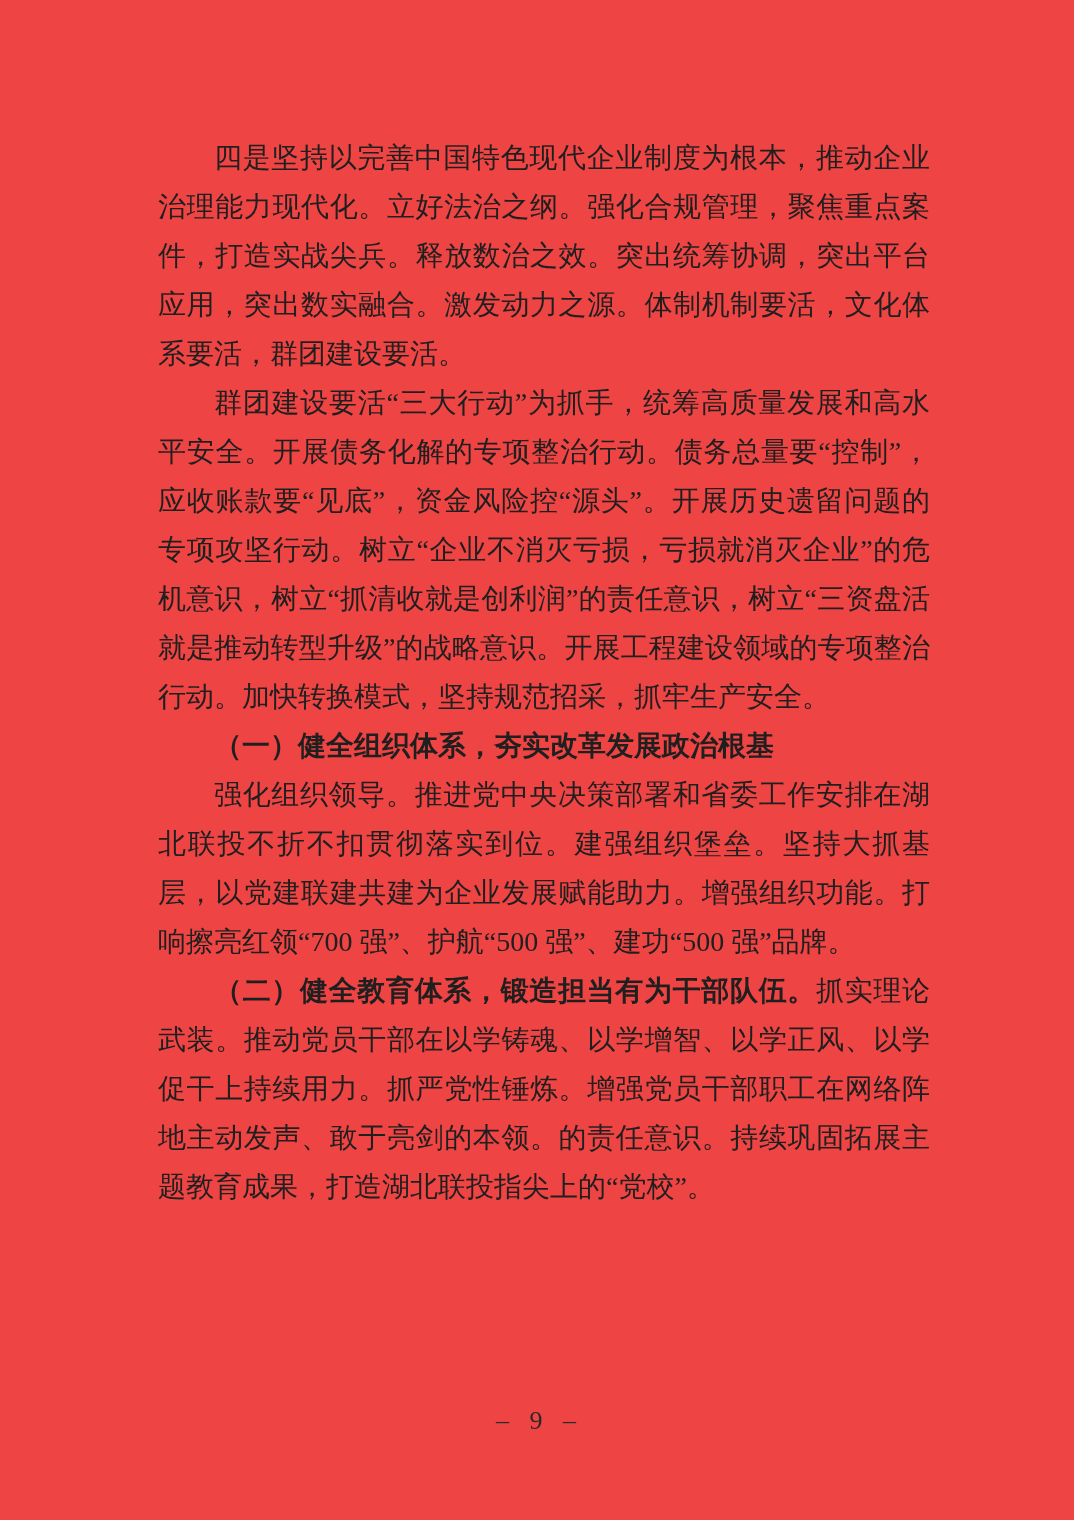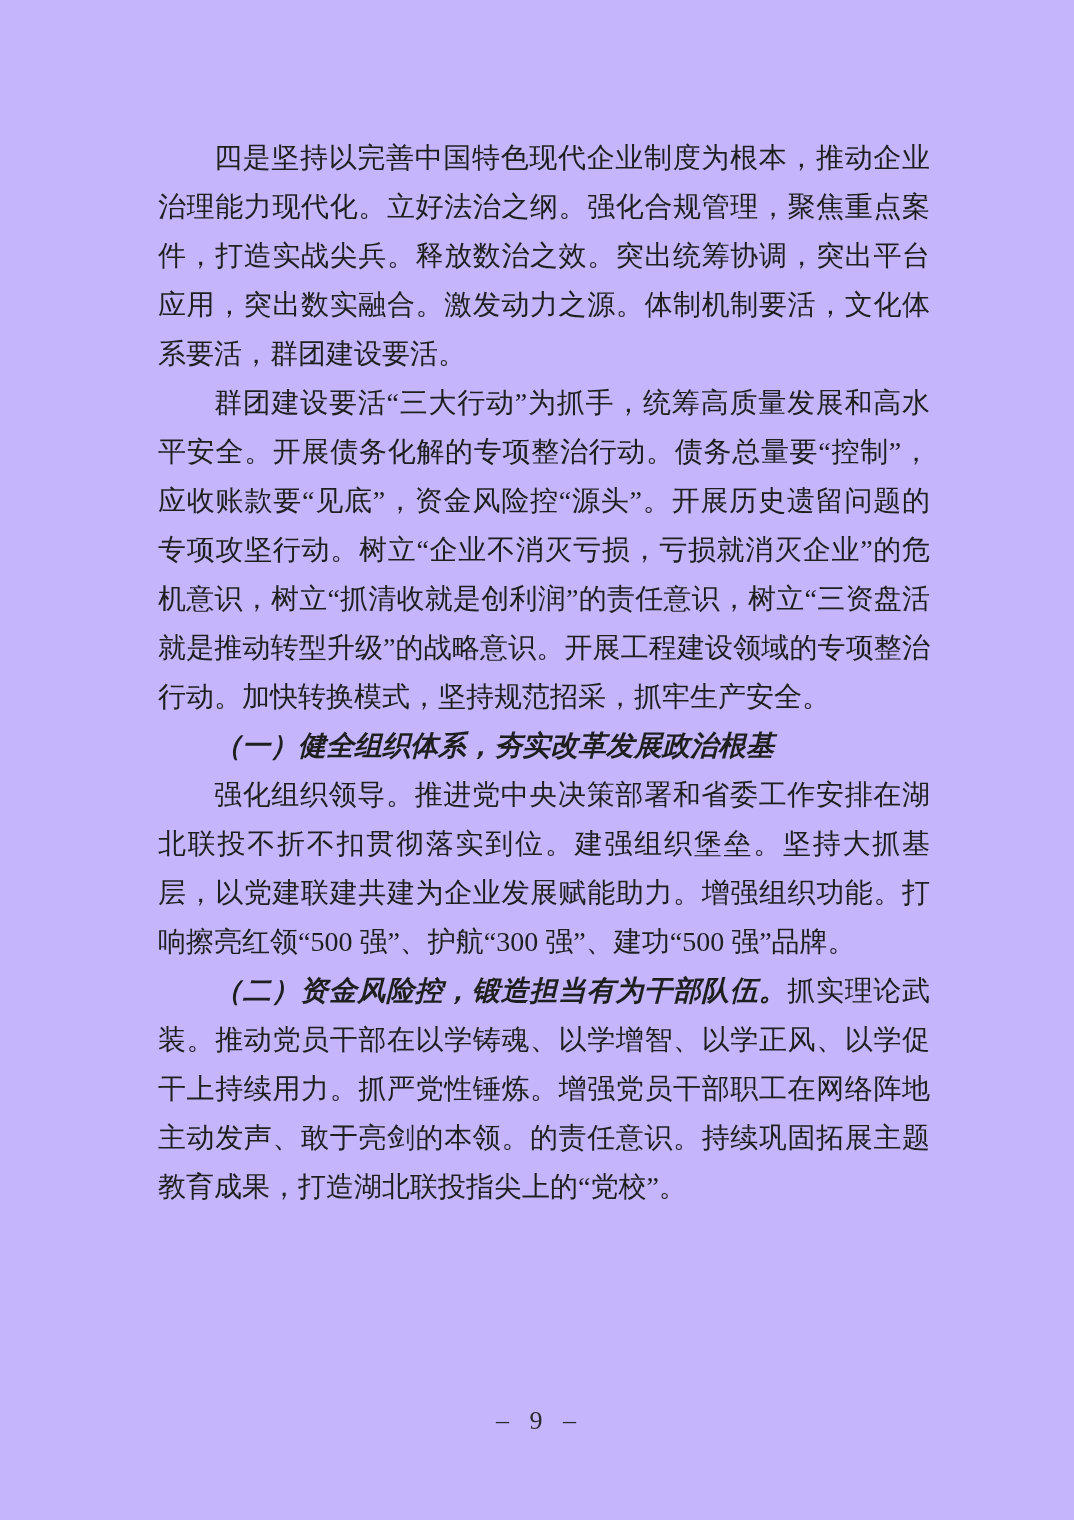--- a/index.html
+++ b/index.html
@@ -4,21 +4,21 @@
 <style>
   html, body {
     margin: 0;
     padding: 0;
     background: #ffffff;
   }
   .page {
     position: relative;
     width: 1074px;
     height: 1520px;
-    background: #c4b5fd;
+    background: #ef4444;
     font-family: "Liberation Serif", "DejaVu Serif", serif;
     color: #1f1f1f;
     overflow: hidden;
   }
   .text-block {
     position: absolute;
     left: 158px;
     top: 133px;
     width: 772px;
     font-size: 28px;
@@ -27,21 +27,20 @@
     text-justify: inter-ideograph;
   }
   .para {
     margin: 0;
     padding: 0;
     text-indent: 2em;
     word-break: break-all;
   }
   .heading {
     font-weight: bold;
-    font-style: italic;
   }
   .footer {
     position: absolute;
     left: 0;
     top: 1406px;
     width: 100%;
     text-align: center;
   }
   .page-number {
     font-size: 26px;
@@ -51,20 +50,20 @@
   }
 </style>
 </head>
 <body>
 
 <div class="page">
   <div class="text-block">
     <p class="para">四是坚持以完善中国特色现代企业制度为根本，推动企业治理能力现代化。立好法治之纲。强化合规管理，聚焦重点案件，打造实战尖兵。释放数治之效。突出统筹协调，突出平台应用，突出数实融合。激发动力之源。体制机制要活，文化体系要活，群团建设要活。</p>
     <p class="para">群团建设要活“三大行动”为抓手，统筹高质量发展和高水平安全。开展债务化解的专项整治行动。债务总量要“控制”，应收账款要“见底”，资金风险控“源头”。开展历史遗留问题的专项攻坚行动。树立“企业不消灭亏损，亏损就消灭企业”的危机意识，树立“抓清收就是创利润”的责任意识，树立“三资盘活就是推动转型升级”的战略意识。开展工程建设领域的专项整治行动。加快转换模式，坚持规范招采，抓牢生产安全。</p>
     <p class="para heading">（一）健全组织体系，夯实改革发展政治根基</p>
-    <p class="para">强化组织领导。推进党中央决策部署和省委工作安排在湖北联投不折不扣贯彻落实到位。建强组织堡垒。坚持大抓基层，以党建联建共建为企业发展赋能助力。增强组织功能。打响擦亮红领“500 强”、护航“300 强”、建功“500 强”品牌。</p>
-    <p class="para"><span class="heading">（二）资金风险控，锻造担当有为干部队伍。</span><span>抓实理论武装。推动党员干部在以学铸魂、以学增智、以学正风、以学促干上持续用力。抓严党性锤炼。增强党员干部职工在网络阵地主动发声、敢于亮剑的本领。的责任意识。持续巩固拓展主题教育成果，打造湖北联投指尖上的“党校”。</span></p>
+    <p class="para">强化组织领导。推进党中央决策部署和省委工作安排在湖北联投不折不扣贯彻落实到位。建强组织堡垒。坚持大抓基层，以党建联建共建为企业发展赋能助力。增强组织功能。打响擦亮红领“700 强”、护航“500 强”、建功“500 强”品牌。</p>
+    <p class="para"><span class="heading">（二）健全教育体系，锻造担当有为干部队伍。</span><span>抓实理论武装。推动党员干部在以学铸魂、以学增智、以学正风、以学促干上持续用力。抓严党性锤炼。增强党员干部职工在网络阵地主动发声、敢于亮剑的本领。的责任意识。持续巩固拓展主题教育成果，打造湖北联投指尖上的“党校”。</span></p>
   </div>
 
   <div class="footer">
     <span class="page-number">– 9 –</span>
   </div>
 </div>
 
 </body></html>

